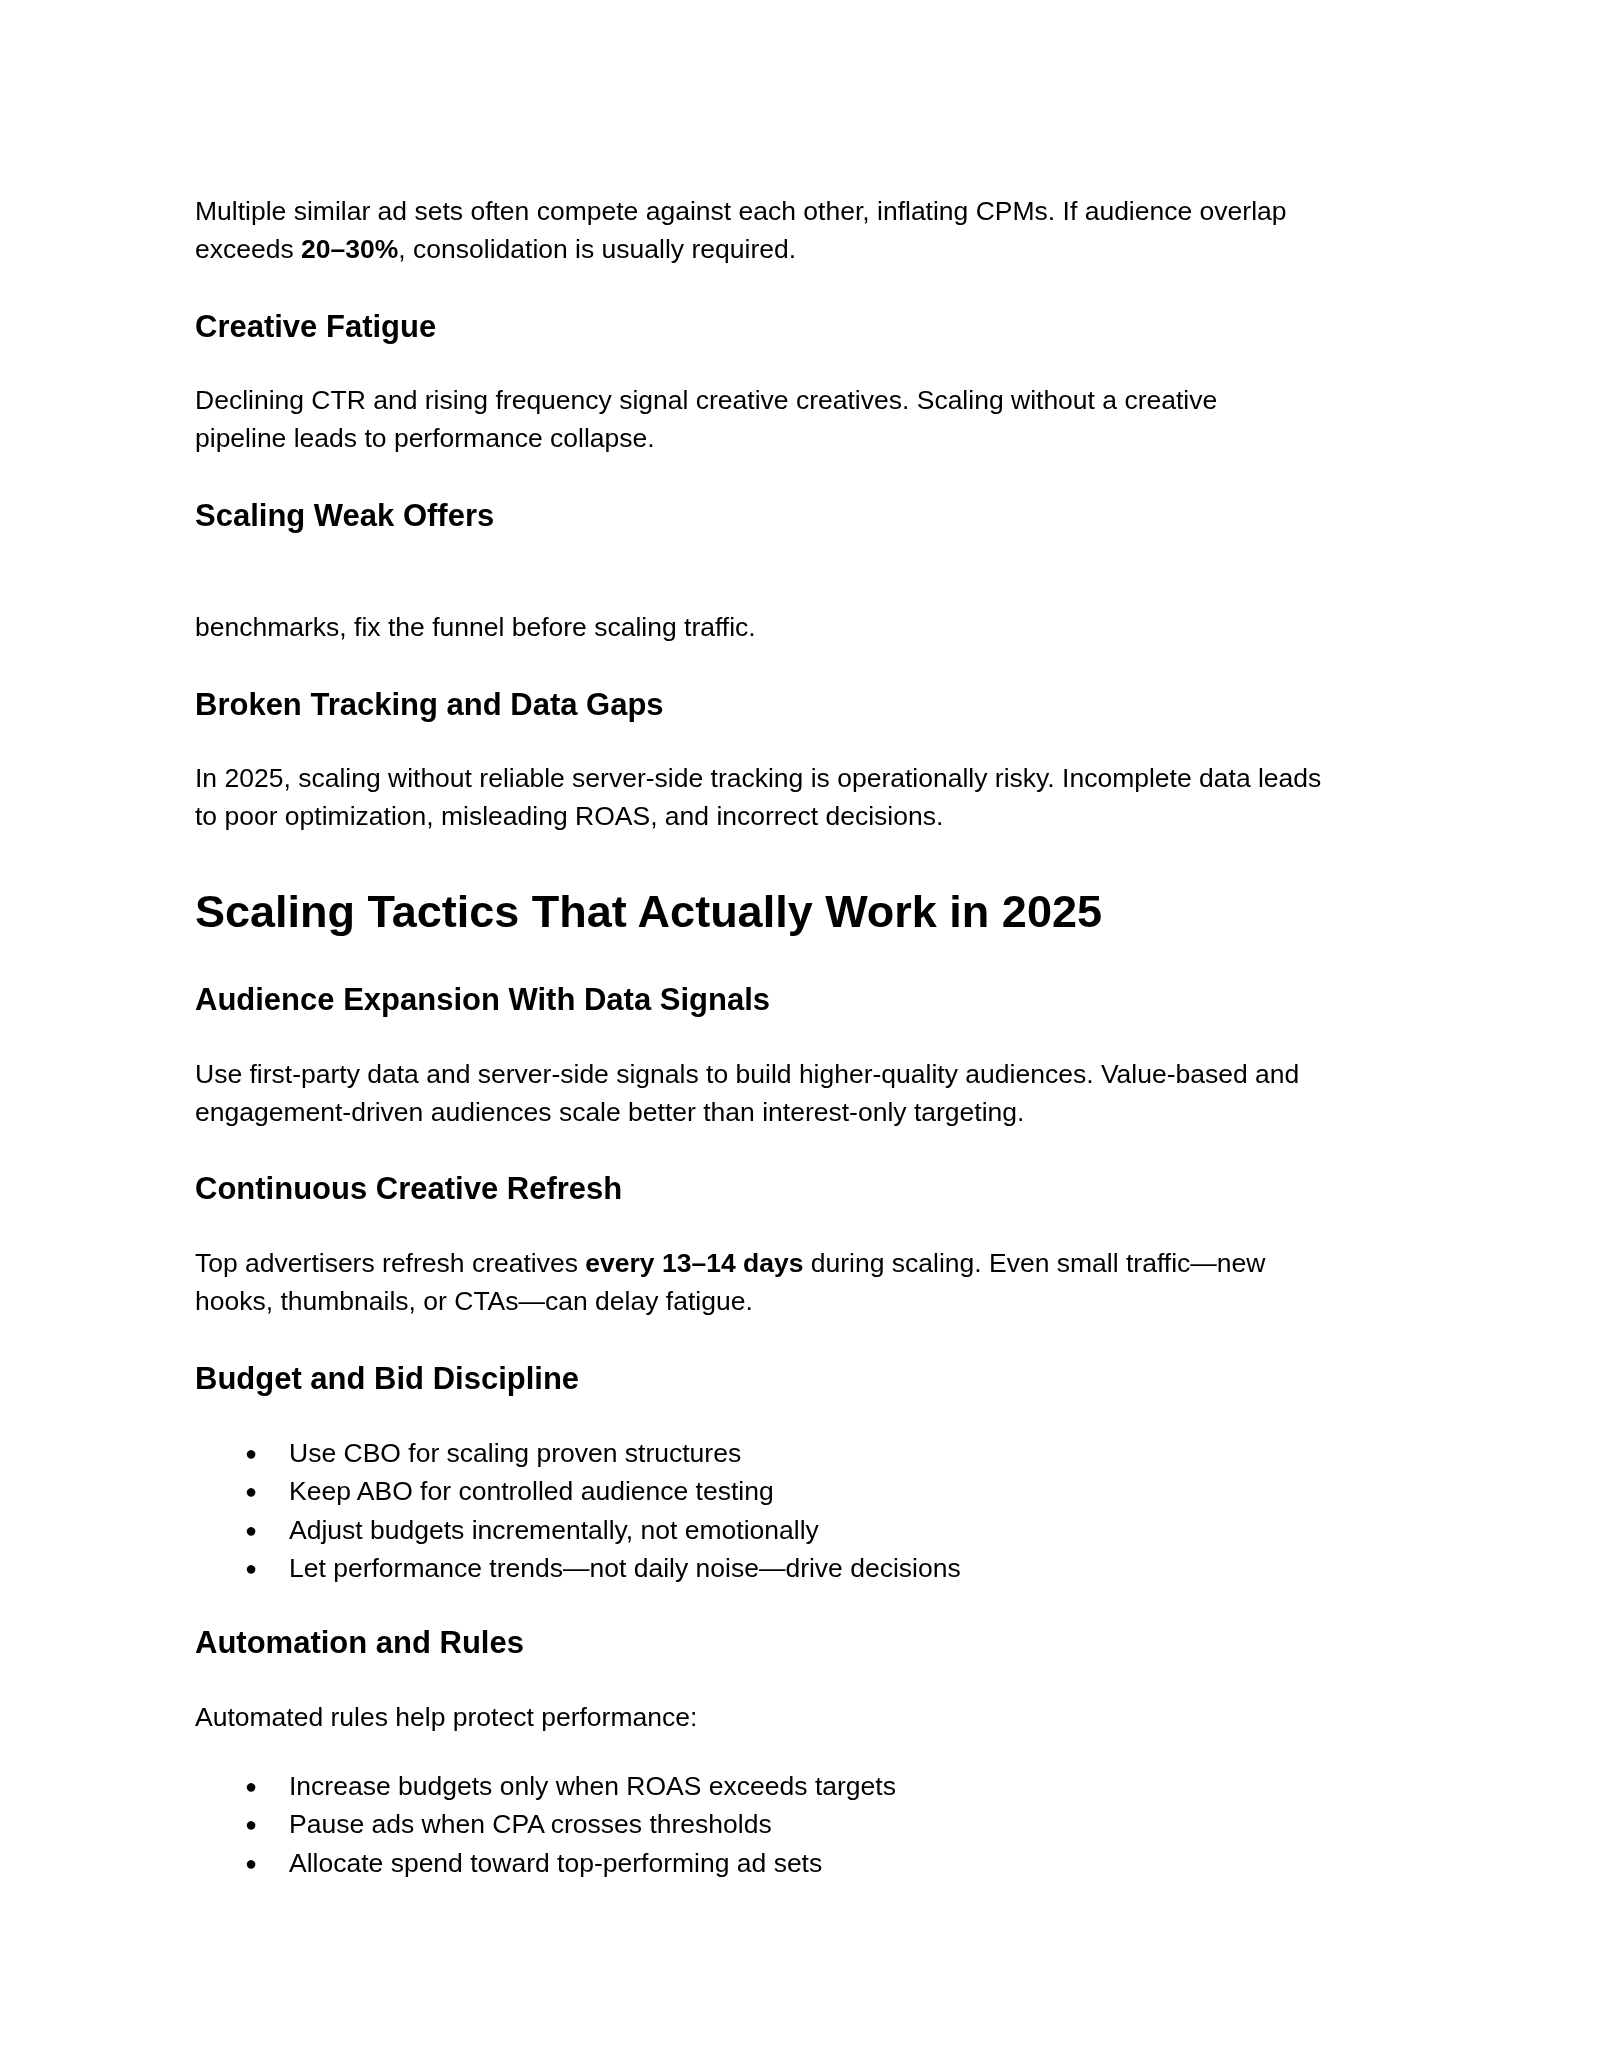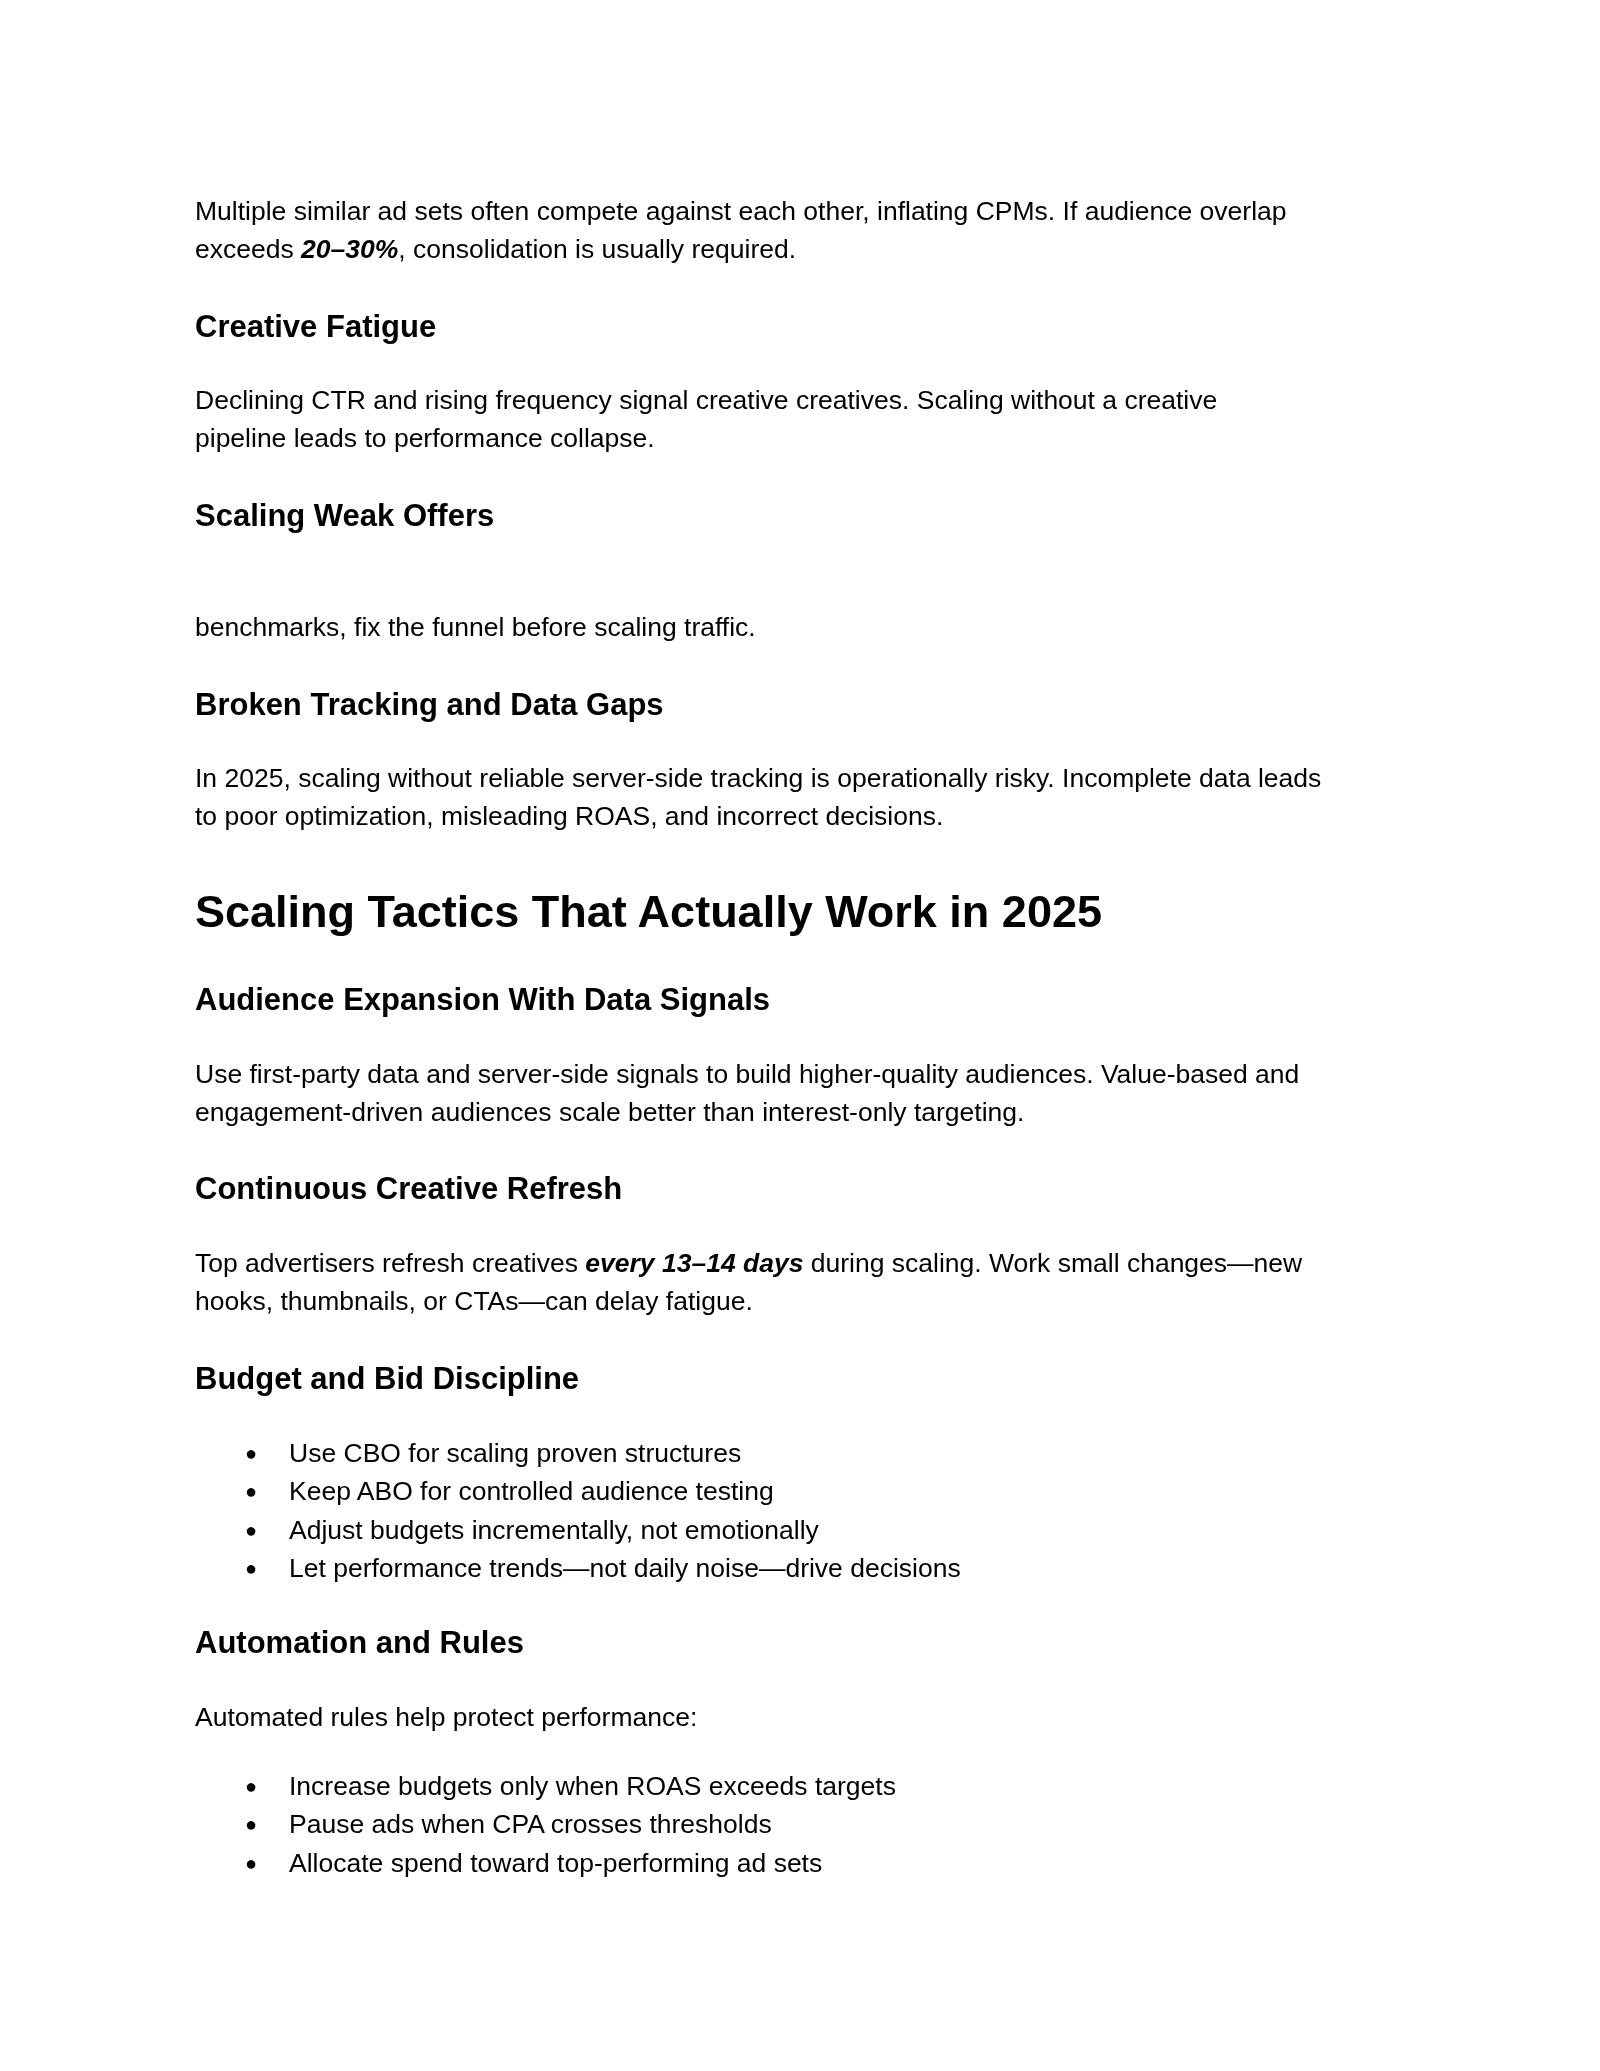--- a/index.html
+++ b/index.html
@@ -6,21 +6,21 @@
   body { width: 1600px; height: 2071px; position: relative; overflow: hidden;
          font-family: "Liberation Sans", sans-serif; color: #000; }
   .page { position: absolute; left: 189px; top: 0; width: 1240px; }
   .blk { position: absolute; left: 0; margin: 6px; white-space: nowrap; }
   p.blk { font-size: 26.5px; line-height: 38px; font-weight: normal; }
   h2.blk { font-size: 31px; line-height: 38px; font-weight: bold; }
   h1.blk { font-size: 45px; line-height: 52px; font-weight: bold; }
   ul.blk { list-style: none; padding: 0; }
   ul.blk li { position: relative; padding-left: 94px; font-size: 26.5px; line-height: 38.3px; }
   ul.blk li .bullet { position: absolute; left: 50px; top: 0; font-size: 20px; }
-  b { font-weight: bold; font-style: italic; }
+  b { font-weight: bold; }
 </style>
 </head>
 <body>
 
 <div class="page">
 
   <p class="blk" style="top:186px">
     <span>Multiple similar ad sets often compete against each other, inflating CPMs. If audience overlap</span><br>
     <span>exceeds </span><b>20–30%</b><span>, consolidation is usually required.</span>
   </p>
@@ -46,21 +46,21 @@
   <h1 class="blk" style="top:880px">Scaling Tactics That Actually Work in 2025</h1>
 
   <h2 class="blk" style="top:975px">Audience Expansion With Data Signals</h2>
   <p class="blk" style="top:1049px">
     <span>Use first-party data and server-side signals to build higher-quality audiences. Value-based and</span><br>
     <span>engagement-driven audiences scale better than interest-only targeting.</span>
   </p>
 
   <h2 class="blk" style="top:1164px">Continuous Creative Refresh</h2>
   <p class="blk" style="top:1238px">
-    <span>Top advertisers refresh creatives </span><b>every 13–14 days</b><span> during scaling. Work small changes—new</span><br>
+    <span>Top advertisers refresh creatives </span><b>every 13–14 days</b><span> during scaling. Even small traffic—new</span><br>
     <span>hooks, thumbnails, or CTAs—can delay fatigue.</span>
   </p>
 
   <h2 class="blk" style="top:1354px">Budget and Bid Discipline</h2>
   <ul class="blk" style="top:1428px; left:-0px">
     <li><span class="bullet">●</span><span>Use CBO for scaling proven structures</span></li>
     <li><span class="bullet">●</span><span>Keep ABO for controlled audience testing</span></li>
     <li><span class="bullet">●</span><span>Adjust budgets incrementally, not emotionally</span></li>
     <li><span class="bullet">●</span><span>Let performance trends—not daily noise—drive decisions</span></li>
   </ul>

